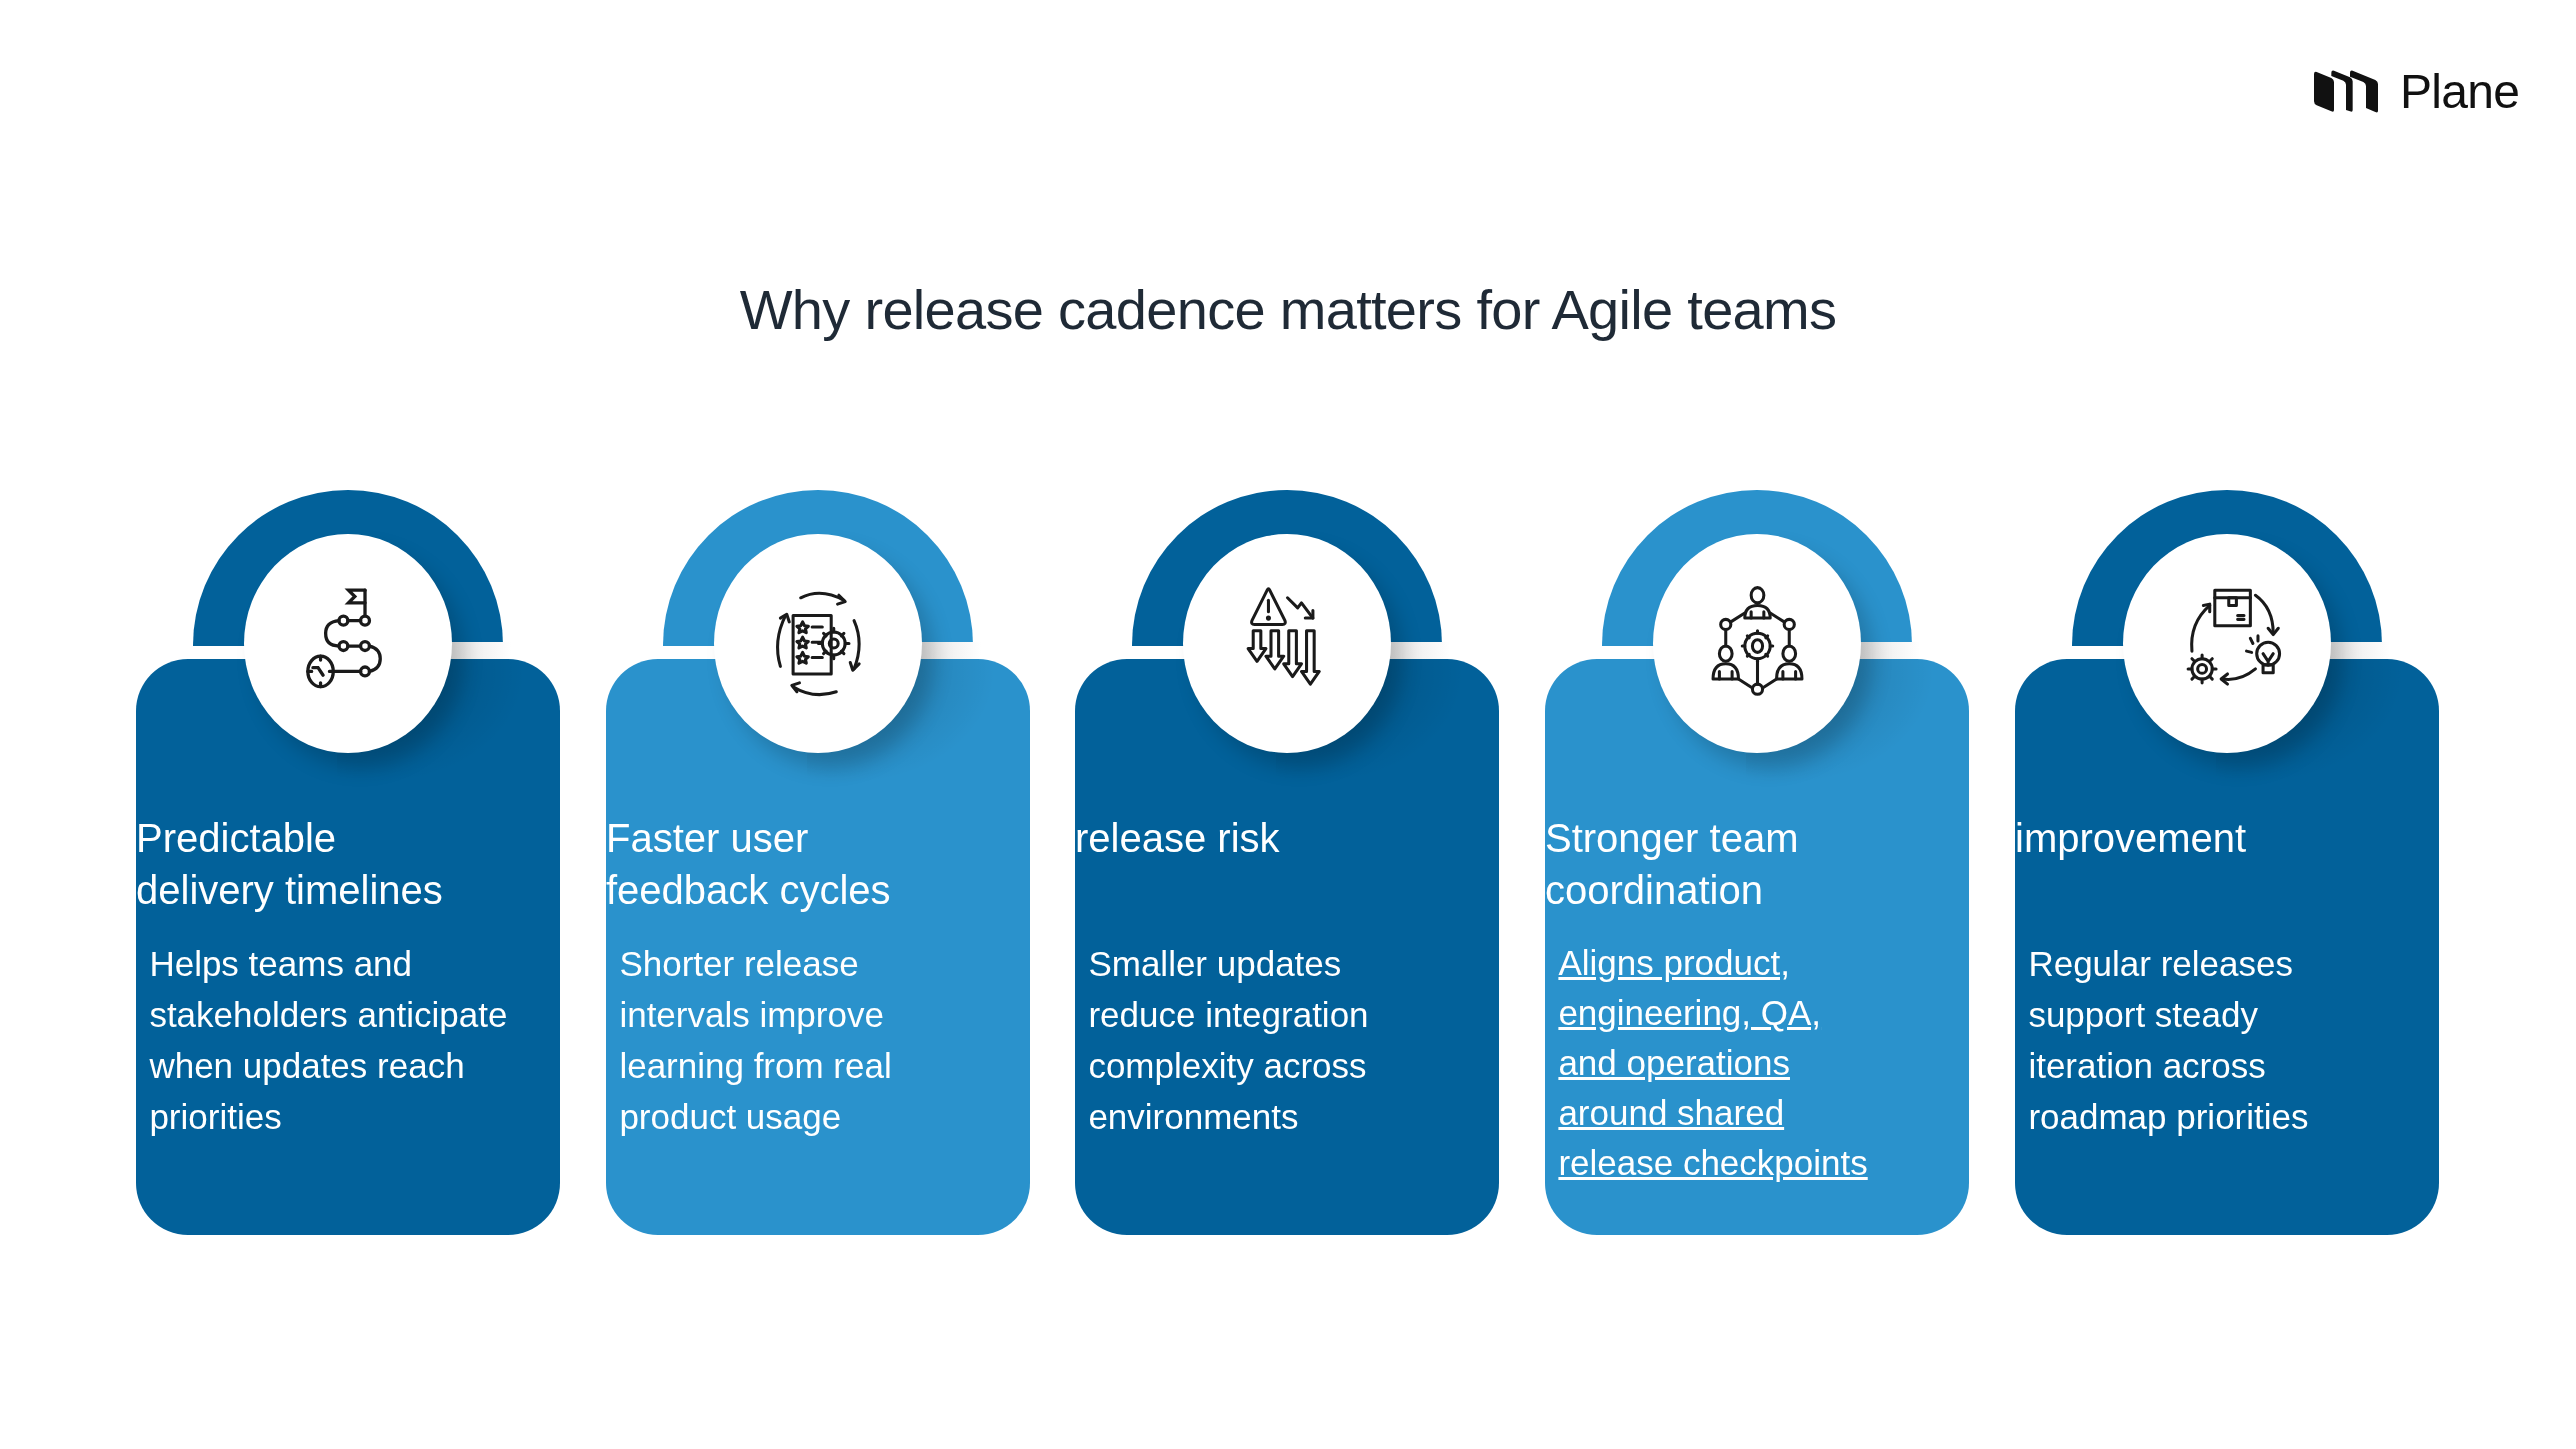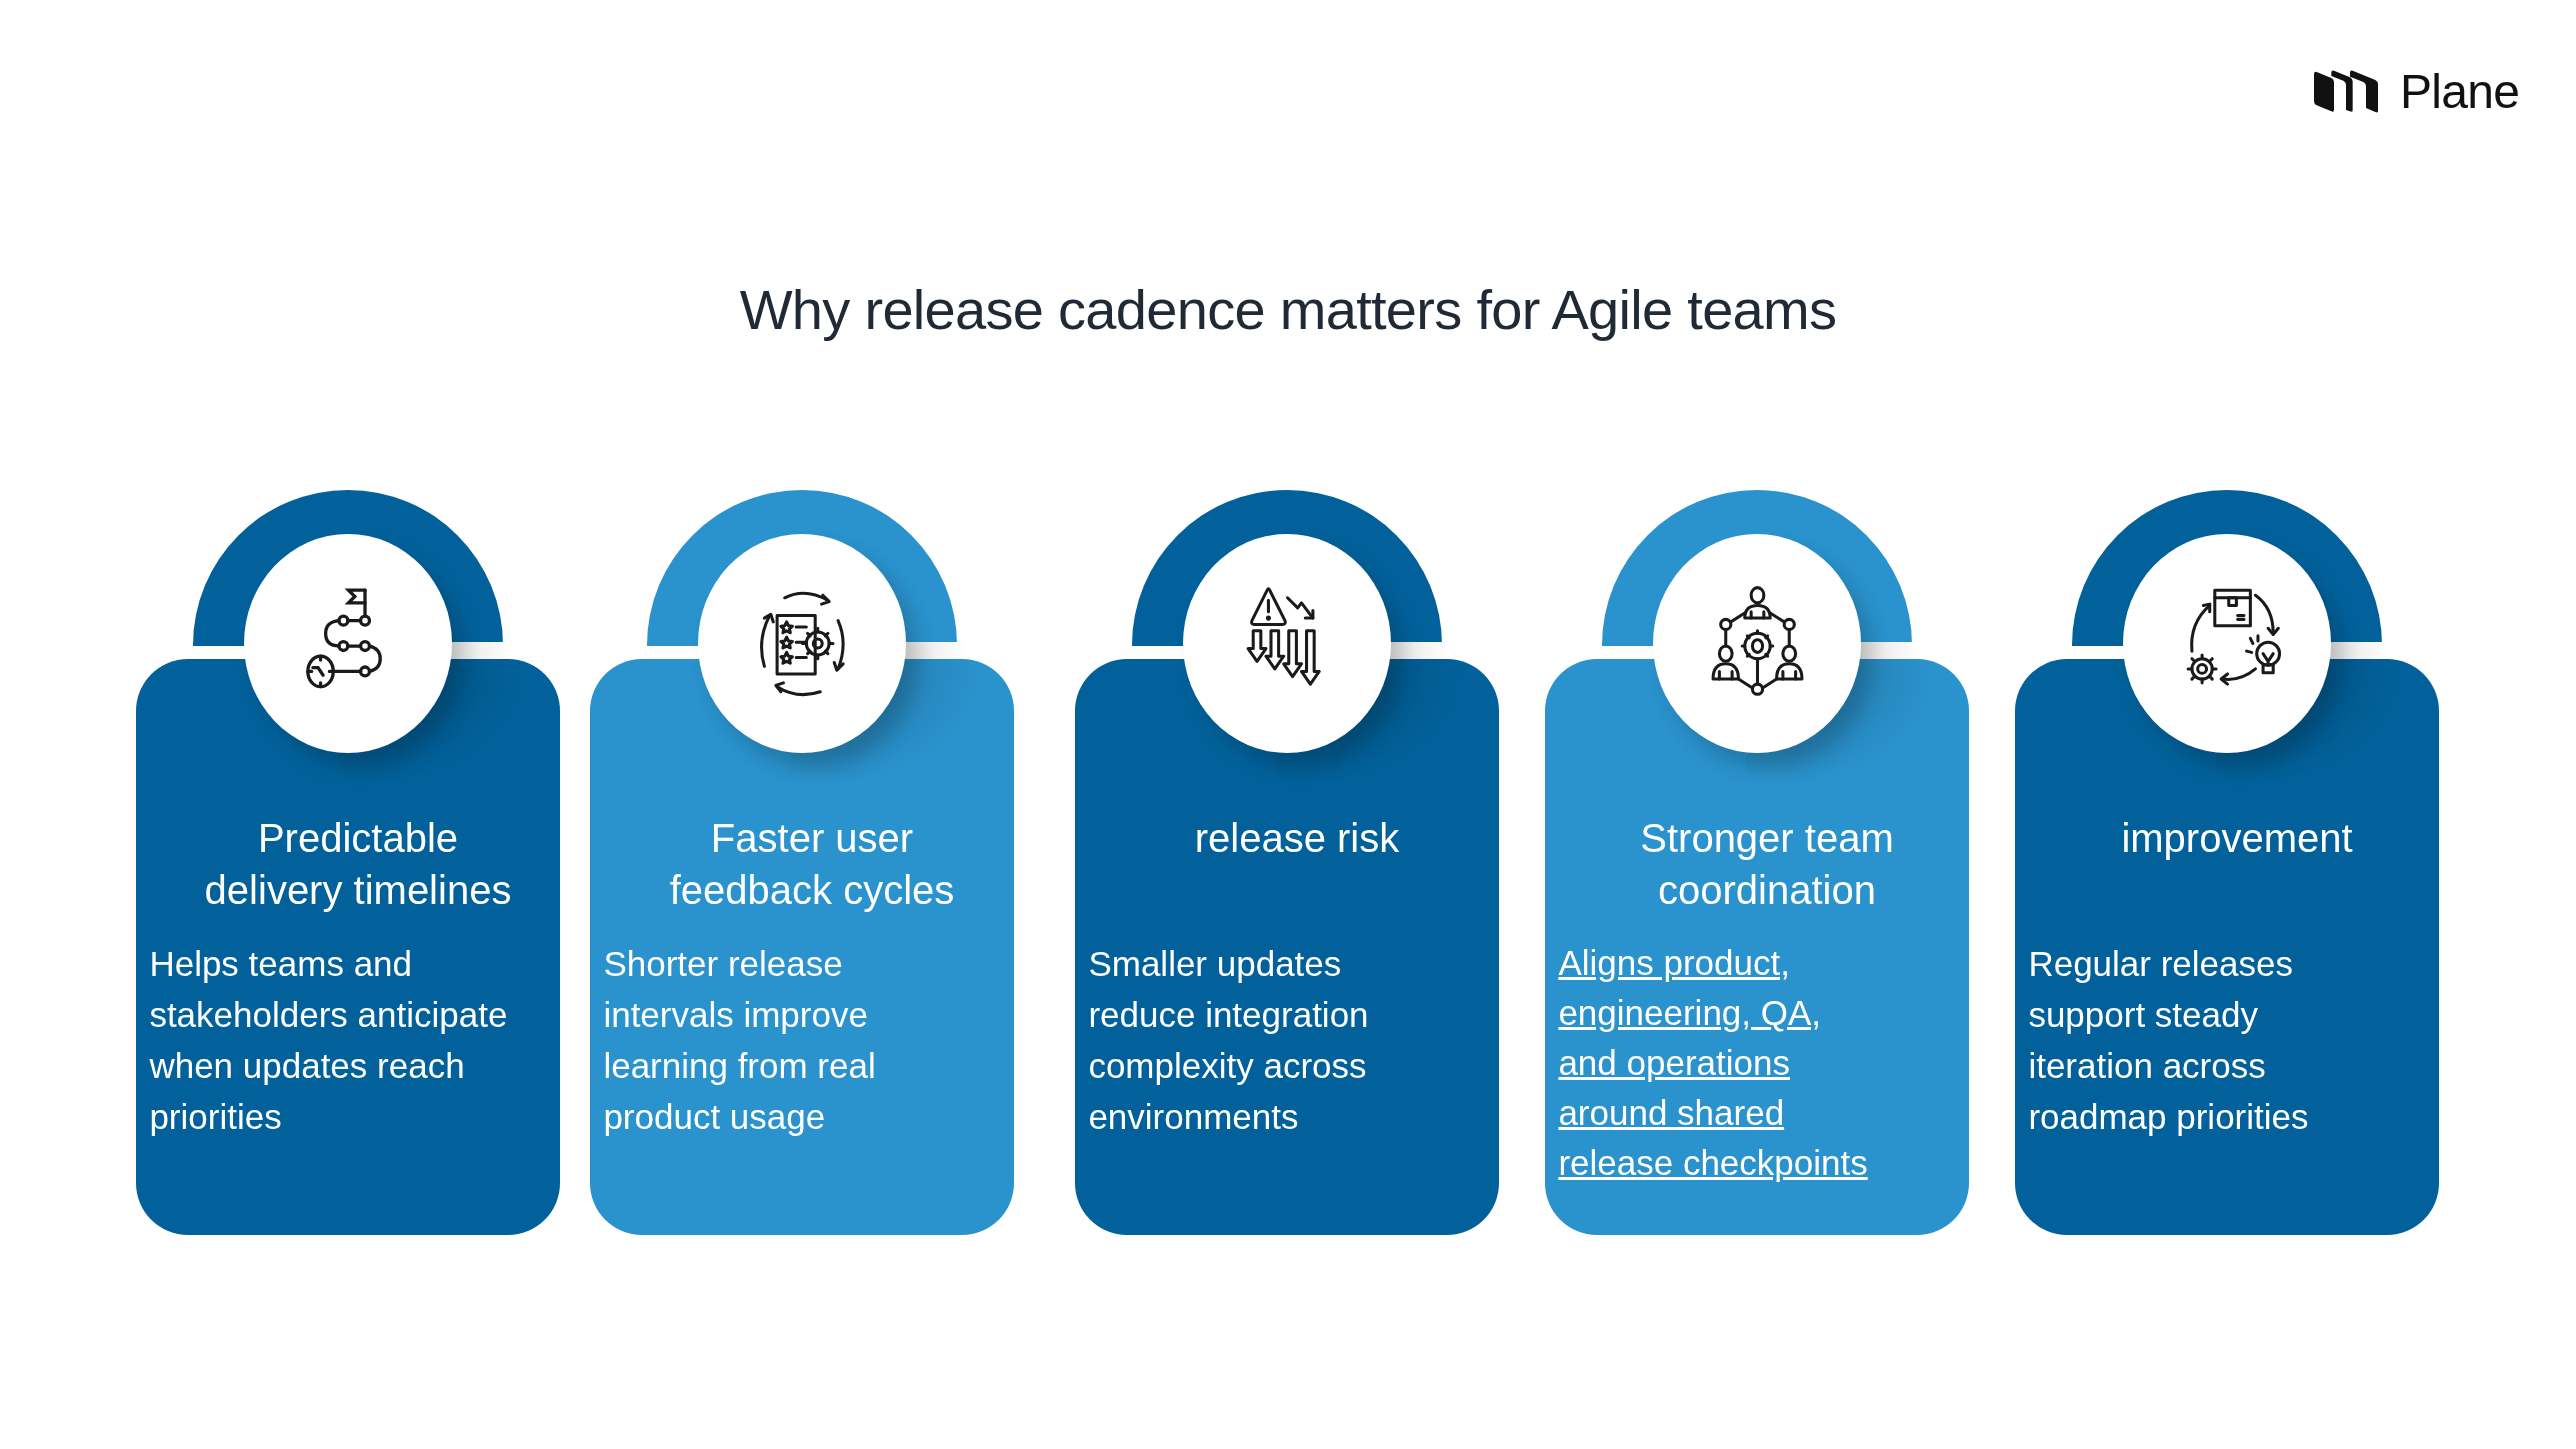--- a/index.html
+++ b/index.html
@@ -33,21 +33,21 @@
     content:""; position:absolute; left:201px; top:0; width:201px; height:134px;
     background:radial-gradient(ellipse at 20% 10%, rgba(0,0,0,0.18), rgba(0,0,0,0) 65%);
   }
   .circle {
     position:absolute; top:44px; left:108px; width:208px; height:219px; border-radius:50%;
     background:#ffffff; display:flex; align-items:center; justify-content:center; z-index:2;
     box-shadow: 12px 14.8px 20px rgba(0,0,0,0.18);
   }
   .circle svg { width:127px; height:127px; }
   .card-title {
-    position:absolute; top:322px; left:0; width:444px; text-align:center; color:#ffffff;
+    position:absolute; top:322px; left:0; width:444px; text-align:left; color:#ffffff;
     font-size:40px; line-height:52px; z-index:3;
   }
   .card-desc {
     position:absolute; top:448px; left:13.4px; width:397px; text-align:left; color:#ffffff;
     font-size:35px; line-height:51px; z-index:3;
   }
   .dark { background:#02619a; }
   .light { background:#2a92cc; }
 </style>
 </head>
@@ -92,21 +92,21 @@
     <div>delivery timelines</div>
   </div>
   <div class="card-desc">
     <div>Helps teams and</div>
     <div>stakeholders anticipate</div>
     <div>when updates reach</div>
     <div>priorities</div>
   </div>
 </div>
 
-<div class="card-wrap" style="left:590px;">
+<div class="card-wrap" style="left:606px;">
   <div class="arch light"></div>
   <div class="arch-shadow"></div>
   <div class="card light"></div>
   <div class="circle">
     <svg viewBox="0 0 100 100" fill="none" stroke="#1a1a1a" stroke-width="2.4" stroke-linejoin="round" stroke-linecap="round">
       <rect x="30" y="28" width="30" height="46"></rect>
       <path d="M36 36 l1.5 -3 l1.5 3 l3 0.5 l-2.3 2 l0.7 3 l-2.9 -1.5 l-2.9 1.5 l0.7 -3 l-2.3 -2 z"></path>
       <path d="M36 48 l1.5 -3 l1.5 3 l3 0.5 l-2.3 2 l0.7 3 l-2.9 -1.5 l-2.9 1.5 l0.7 -3 l-2.3 -2 z"></path>
       <path d="M36 60 l1.5 -3 l1.5 3 l3 0.5 l-2.3 2 l0.7 3 l-2.9 -1.5 l-2.9 1.5 l0.7 -3 l-2.3 -2 z"></path>
       <path d="M45 37 L53 37 M45 49 L53 49 M45 61 L53 61"></path>

